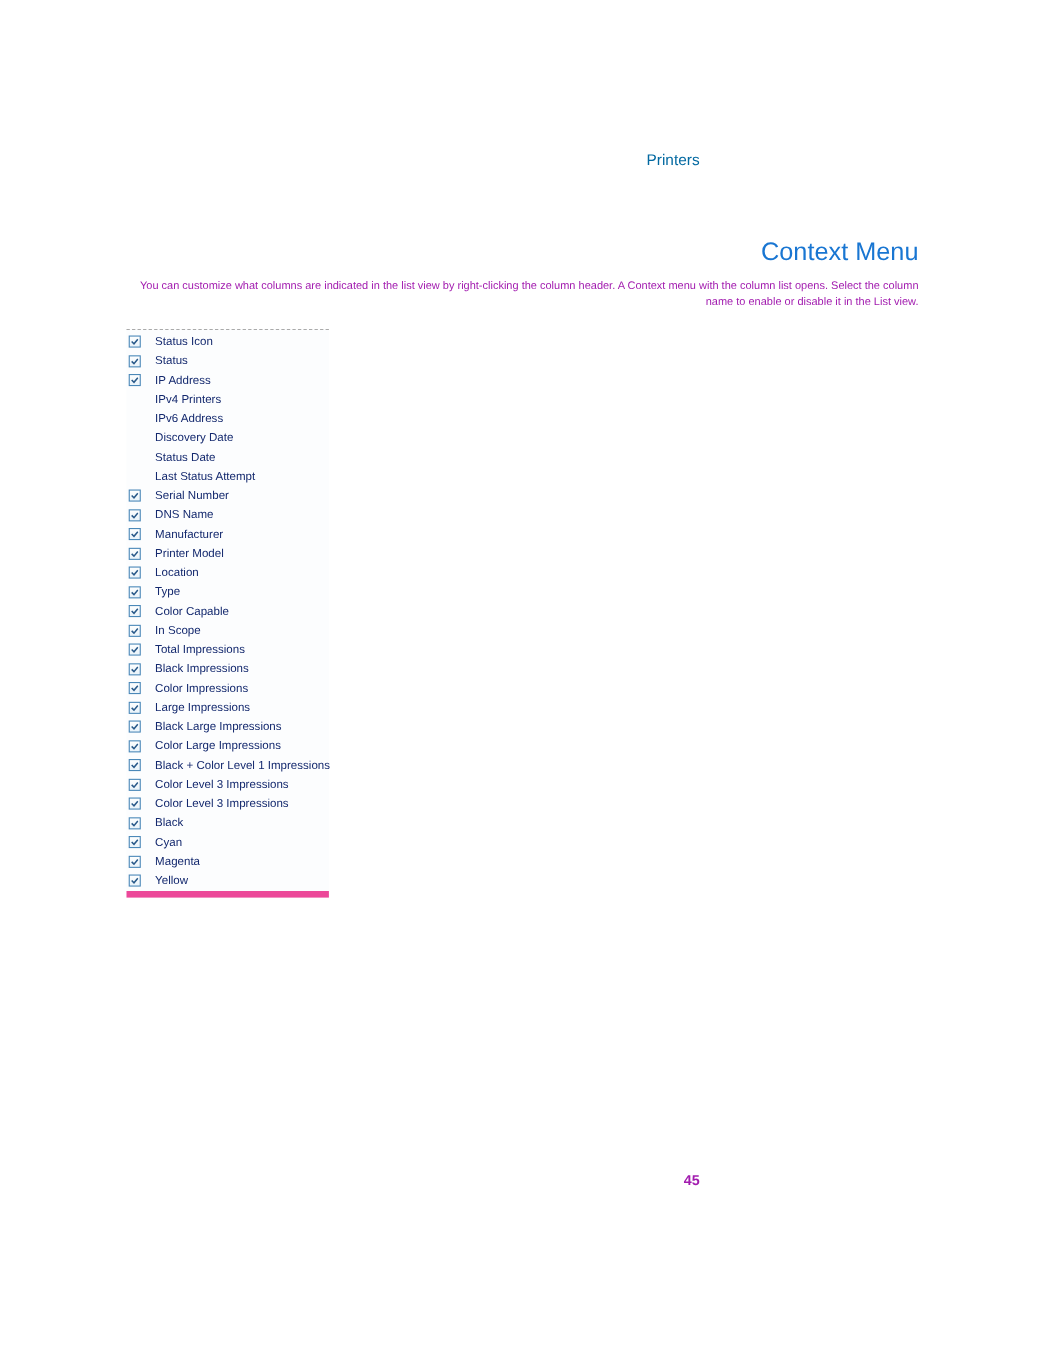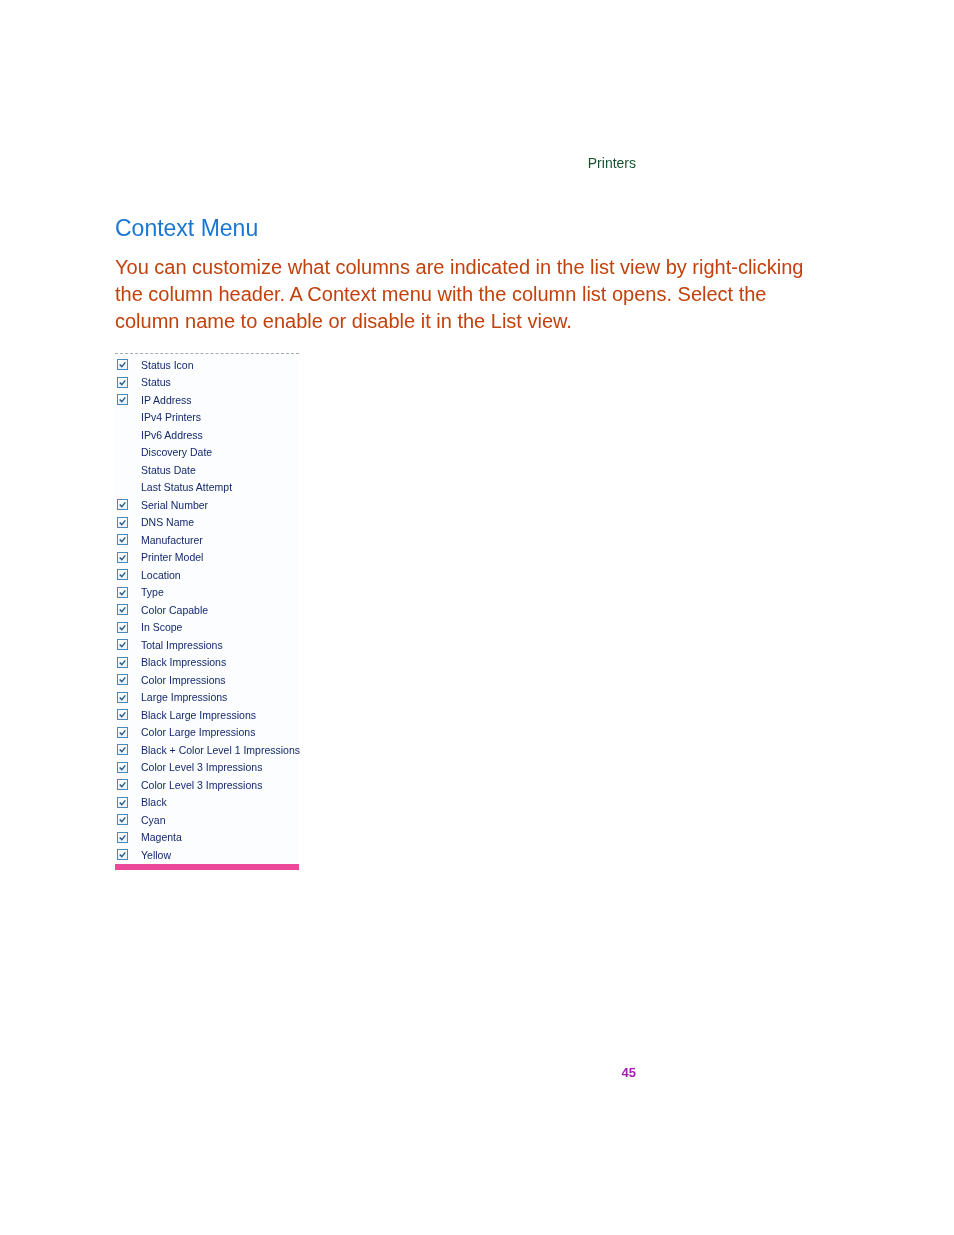--- a/index.html
+++ b/index.html
@@ -9,41 +9,42 @@
     }
     body {
       font-family: Arial, Helvetica, sans-serif;
       background: #ffffff;
       width: 954px;
       height: 1235px;
       position: relative;
     }
     .page-header {
       position: absolute;
-      top: 155px;
+      top: 137px;
       right: 318px;
       font-size: 14px;
-      color: #14532d;
+      color: #0369a1;
       padding-left: 23px;
     }
     .content {
       position: absolute;
       top: 215px;
       left: 115px;
       width: 720px;
+      text-align: right;
     }
     .section-heading {
       font-size: 23px;
       color: #1976d2;
       font-weight: normal;
       margin-bottom: 12px;
     }
     .body-text {
-      font-size: 20px;
-      color: #c2410c;
+      font-size: 10px;
+      color: #a21caf;
       line-height: 1.35;
       margin-bottom: 18px;
     }
     .context-menu-image {
       width: 184px;
       background: #fcfdfe;
       border-top: 1px dashed #aaa;
       border-bottom: 6px solid #ec4899;
       padding-top: 2px;
     }

